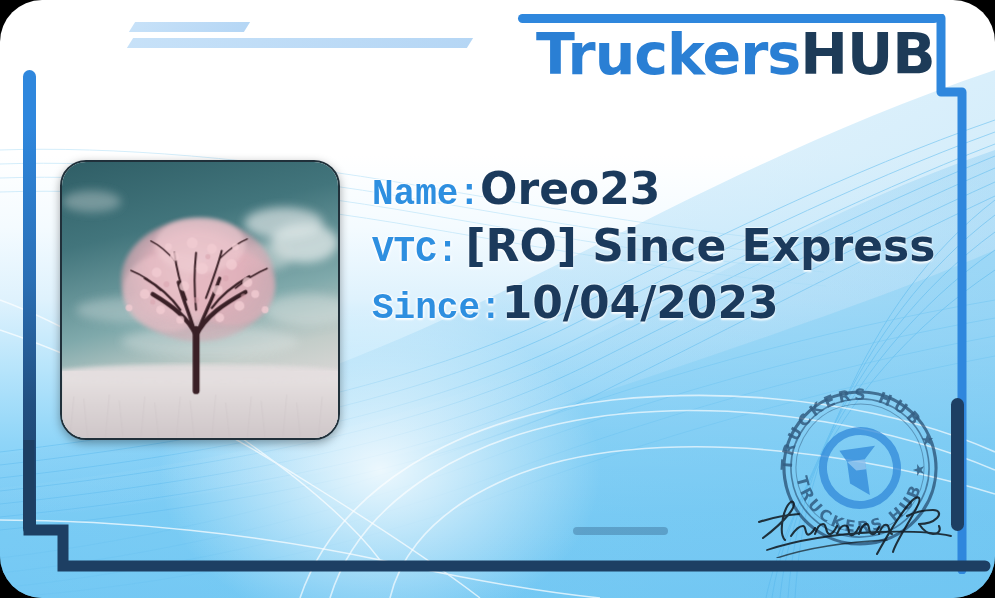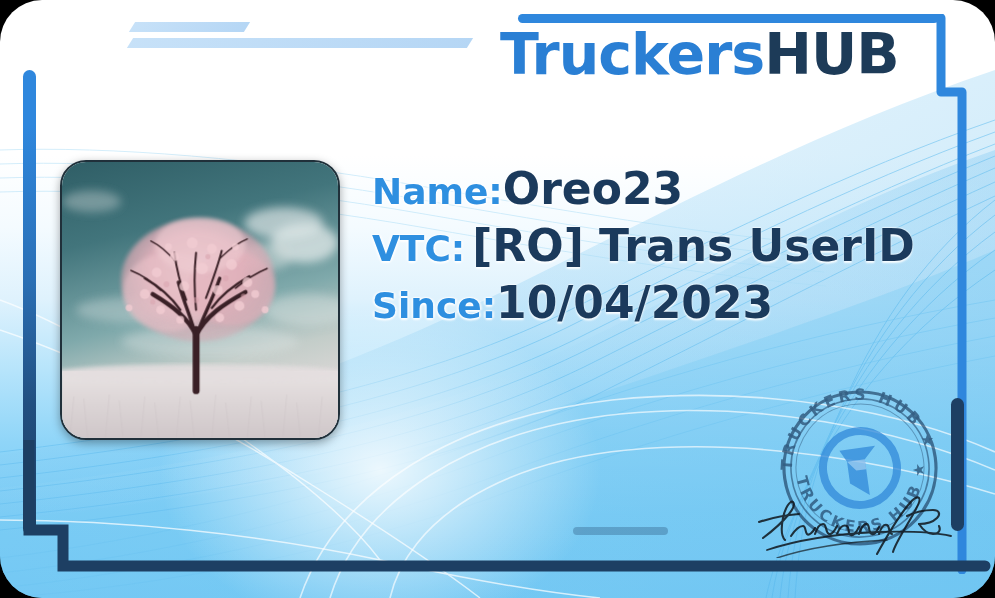--- a/index.html
+++ b/index.html
@@ -59,38 +59,39 @@
   
   .slatebar{position:absolute;height:8px;border-radius:4px;background:rgba(60,110,150,.45);}
   #slate1{left:573px;top:527px;width:95px;}
 
   
   #logo{
     position:absolute;left:500px;top:26px;
     font-size:57px;font-weight:bold;letter-spacing:-1px;
     white-space:nowrap;line-height:1;
   }
-  #logo .lt{color:#2a7fd4;}
+  #logo .lt{color:#2a7fd4;margin-left:36px;}
   #logo .lh{color:#1d3b58;margin-top:46px;}
 
   
   #avatarwrap{
     position:absolute;left:60px;top:160px;width:280px;height:280px;
     border-radius:26px;overflow:hidden;
     border:2px solid #20303a;
     box-shadow:0 3px 10px rgba(0,0,0,.35);
   }
 
   
   #info{position:absolute;left:372px;top:163px;width:600px;}
   .row{display:flex;align-items:baseline;height:57px;white-space:nowrap;}
   .lbl{
     font-size:36px;font-weight:bold;color:#2e8fe0;
     text-shadow:0 2px 2px rgba(255,255,255,.95), 0 -1px 1px rgba(255,255,255,.8),
                 2px 0 2px rgba(255,255,255,.7), -2px 0 2px rgba(255,255,255,.7);
+    font-family:Liberation Mono, monospace;
   }
   .val{
     font-size:44px;font-weight:bold;color:#1b3a5c;
     text-shadow:0 2px 2px rgba(255,255,255,.9), 0 -1px 1px rgba(255,255,255,.6);
   }
   .sp{display:inline-block;width:7px;}
   .sp-wide{display:inline-block;width:12px;}
 
   
   #stamp{position:absolute;left:770px;top:378px;width:180px;height:180px;opacity:.78;}
@@ -311,21 +312,21 @@
   <div id="info">
 
     <div class="row">
       <span class="lbl">Name:</span>
       <span class="val">Oreo23</span>
     </div>
 
     <div class="row">
       <span class="lbl">VTC:</span>
       <span class="sp"></span>
-      <span class="val">[RO] Trans UserID</span>
+      <span class="val">[RO] Since Express</span>
     </div>
 
 
     <div class="row">
       <span class="lbl">Since:</span>
       <span class="val">10/04/2023</span>
     </div>
 
   </div>
 

